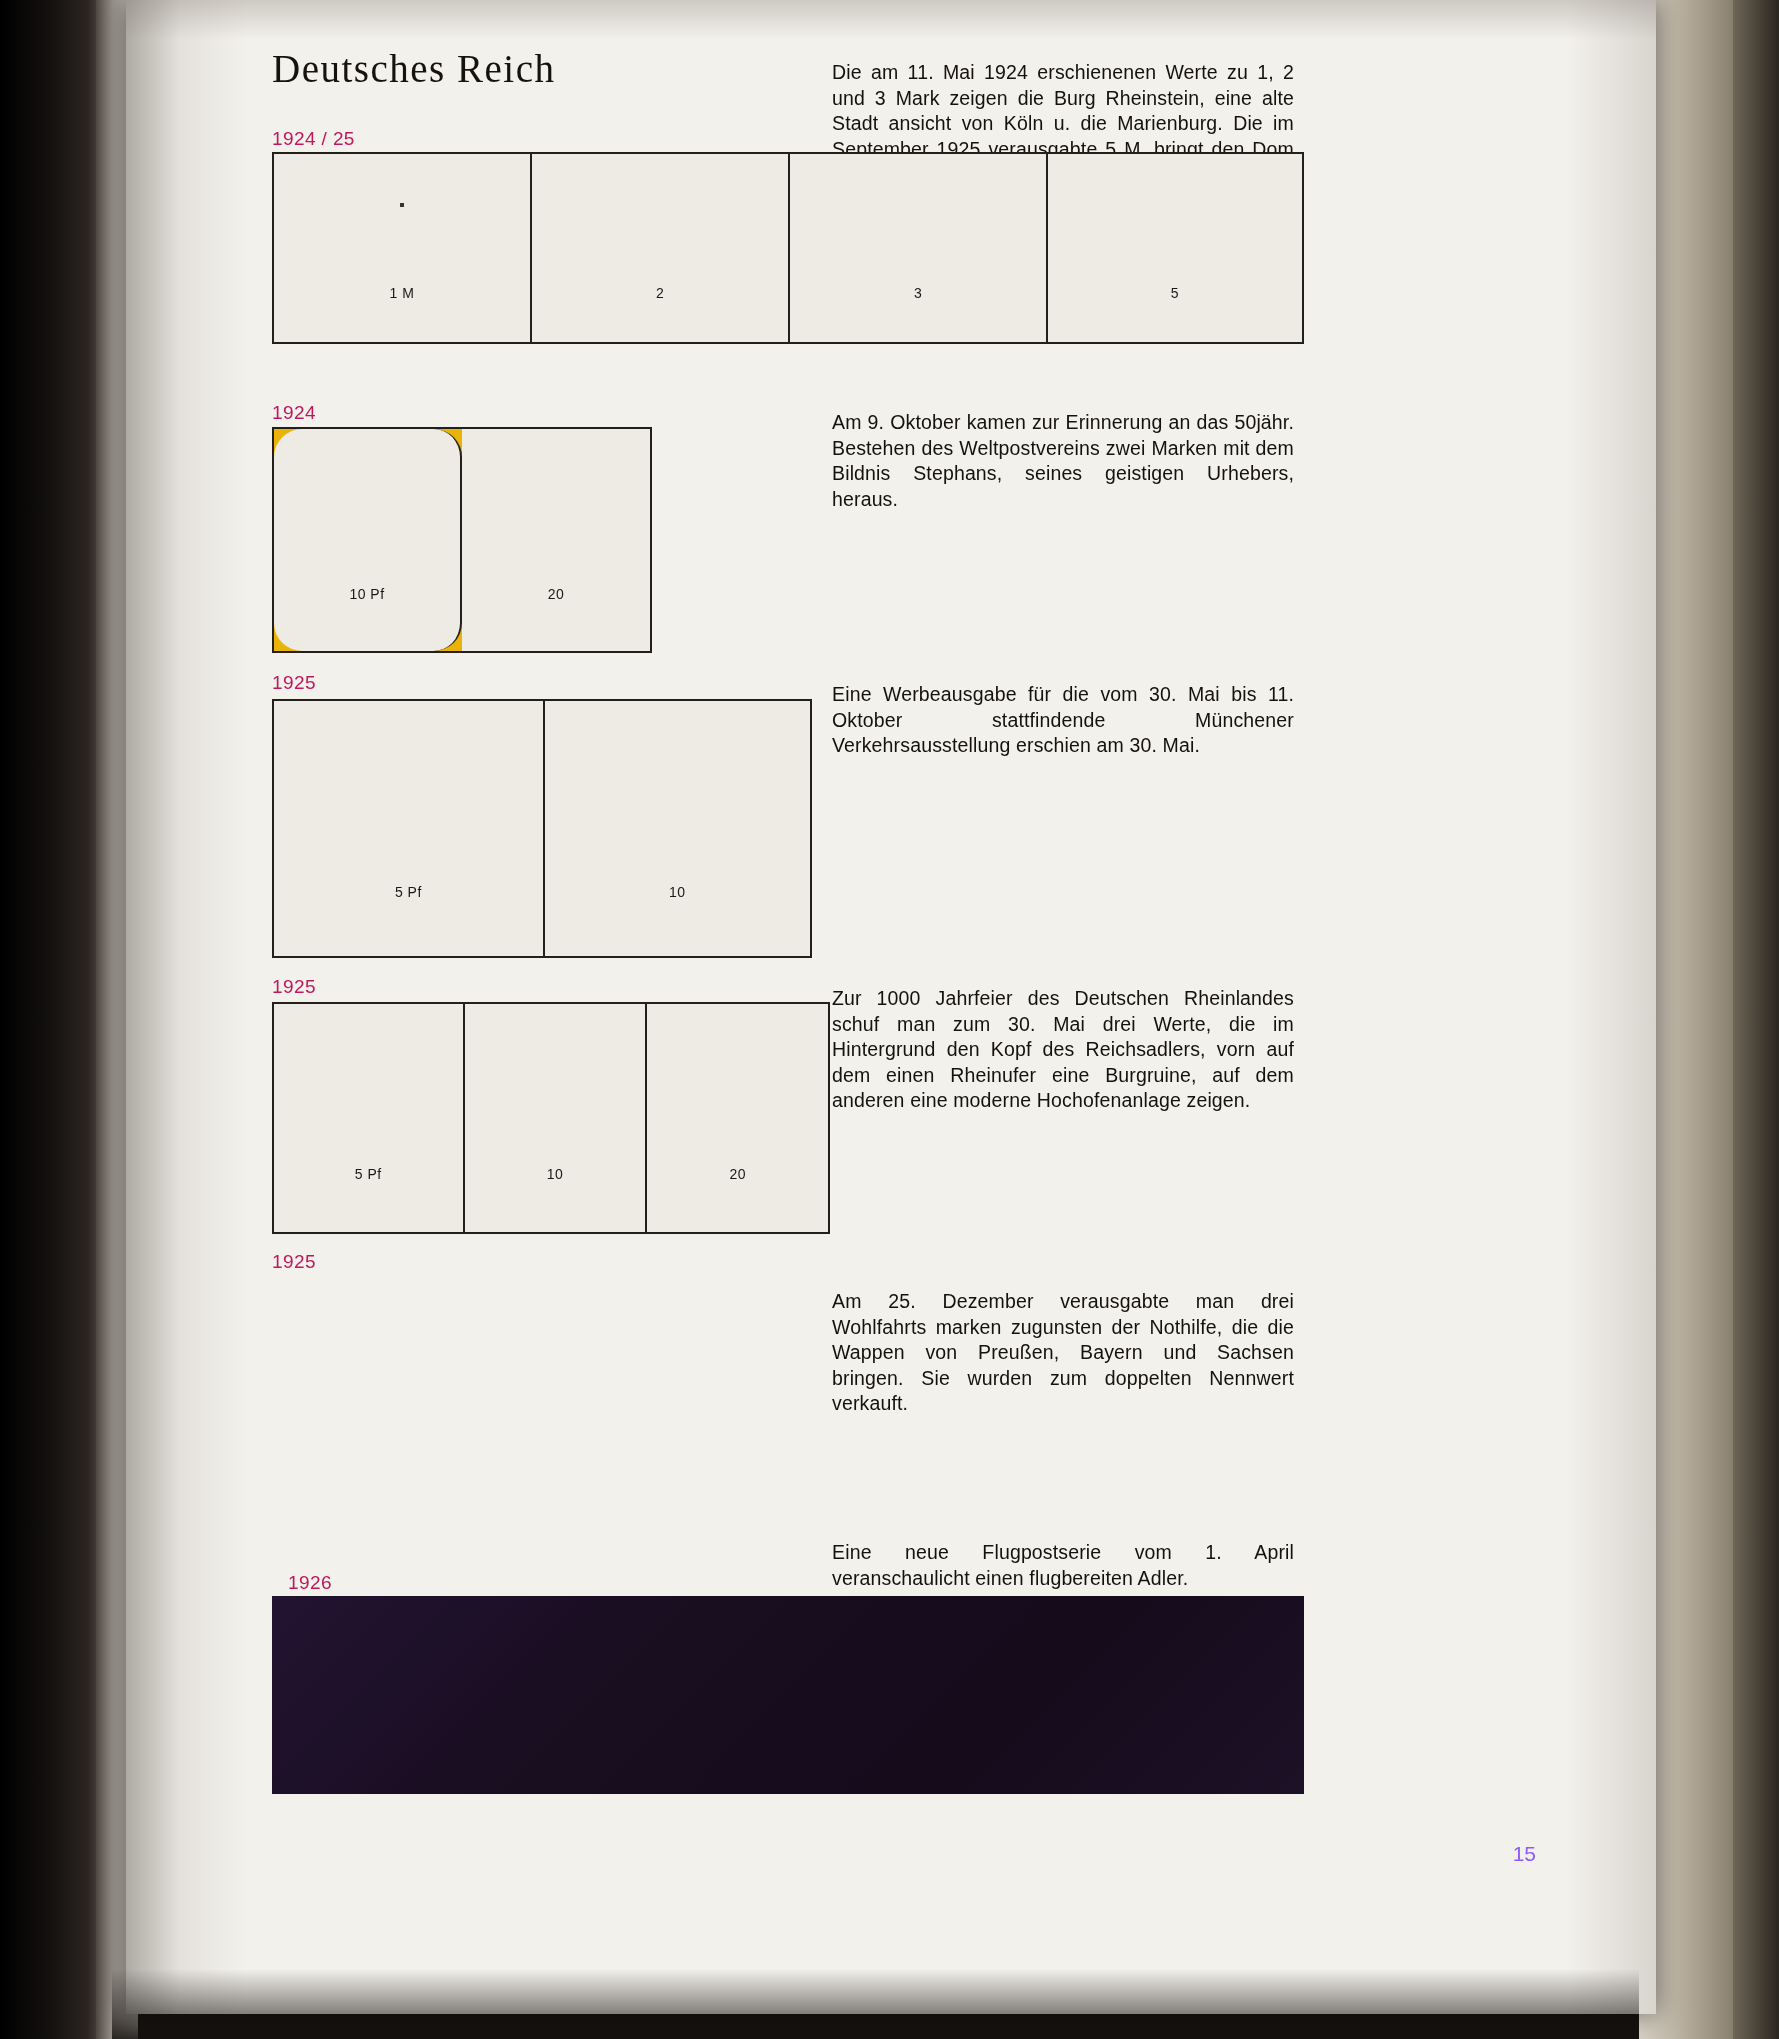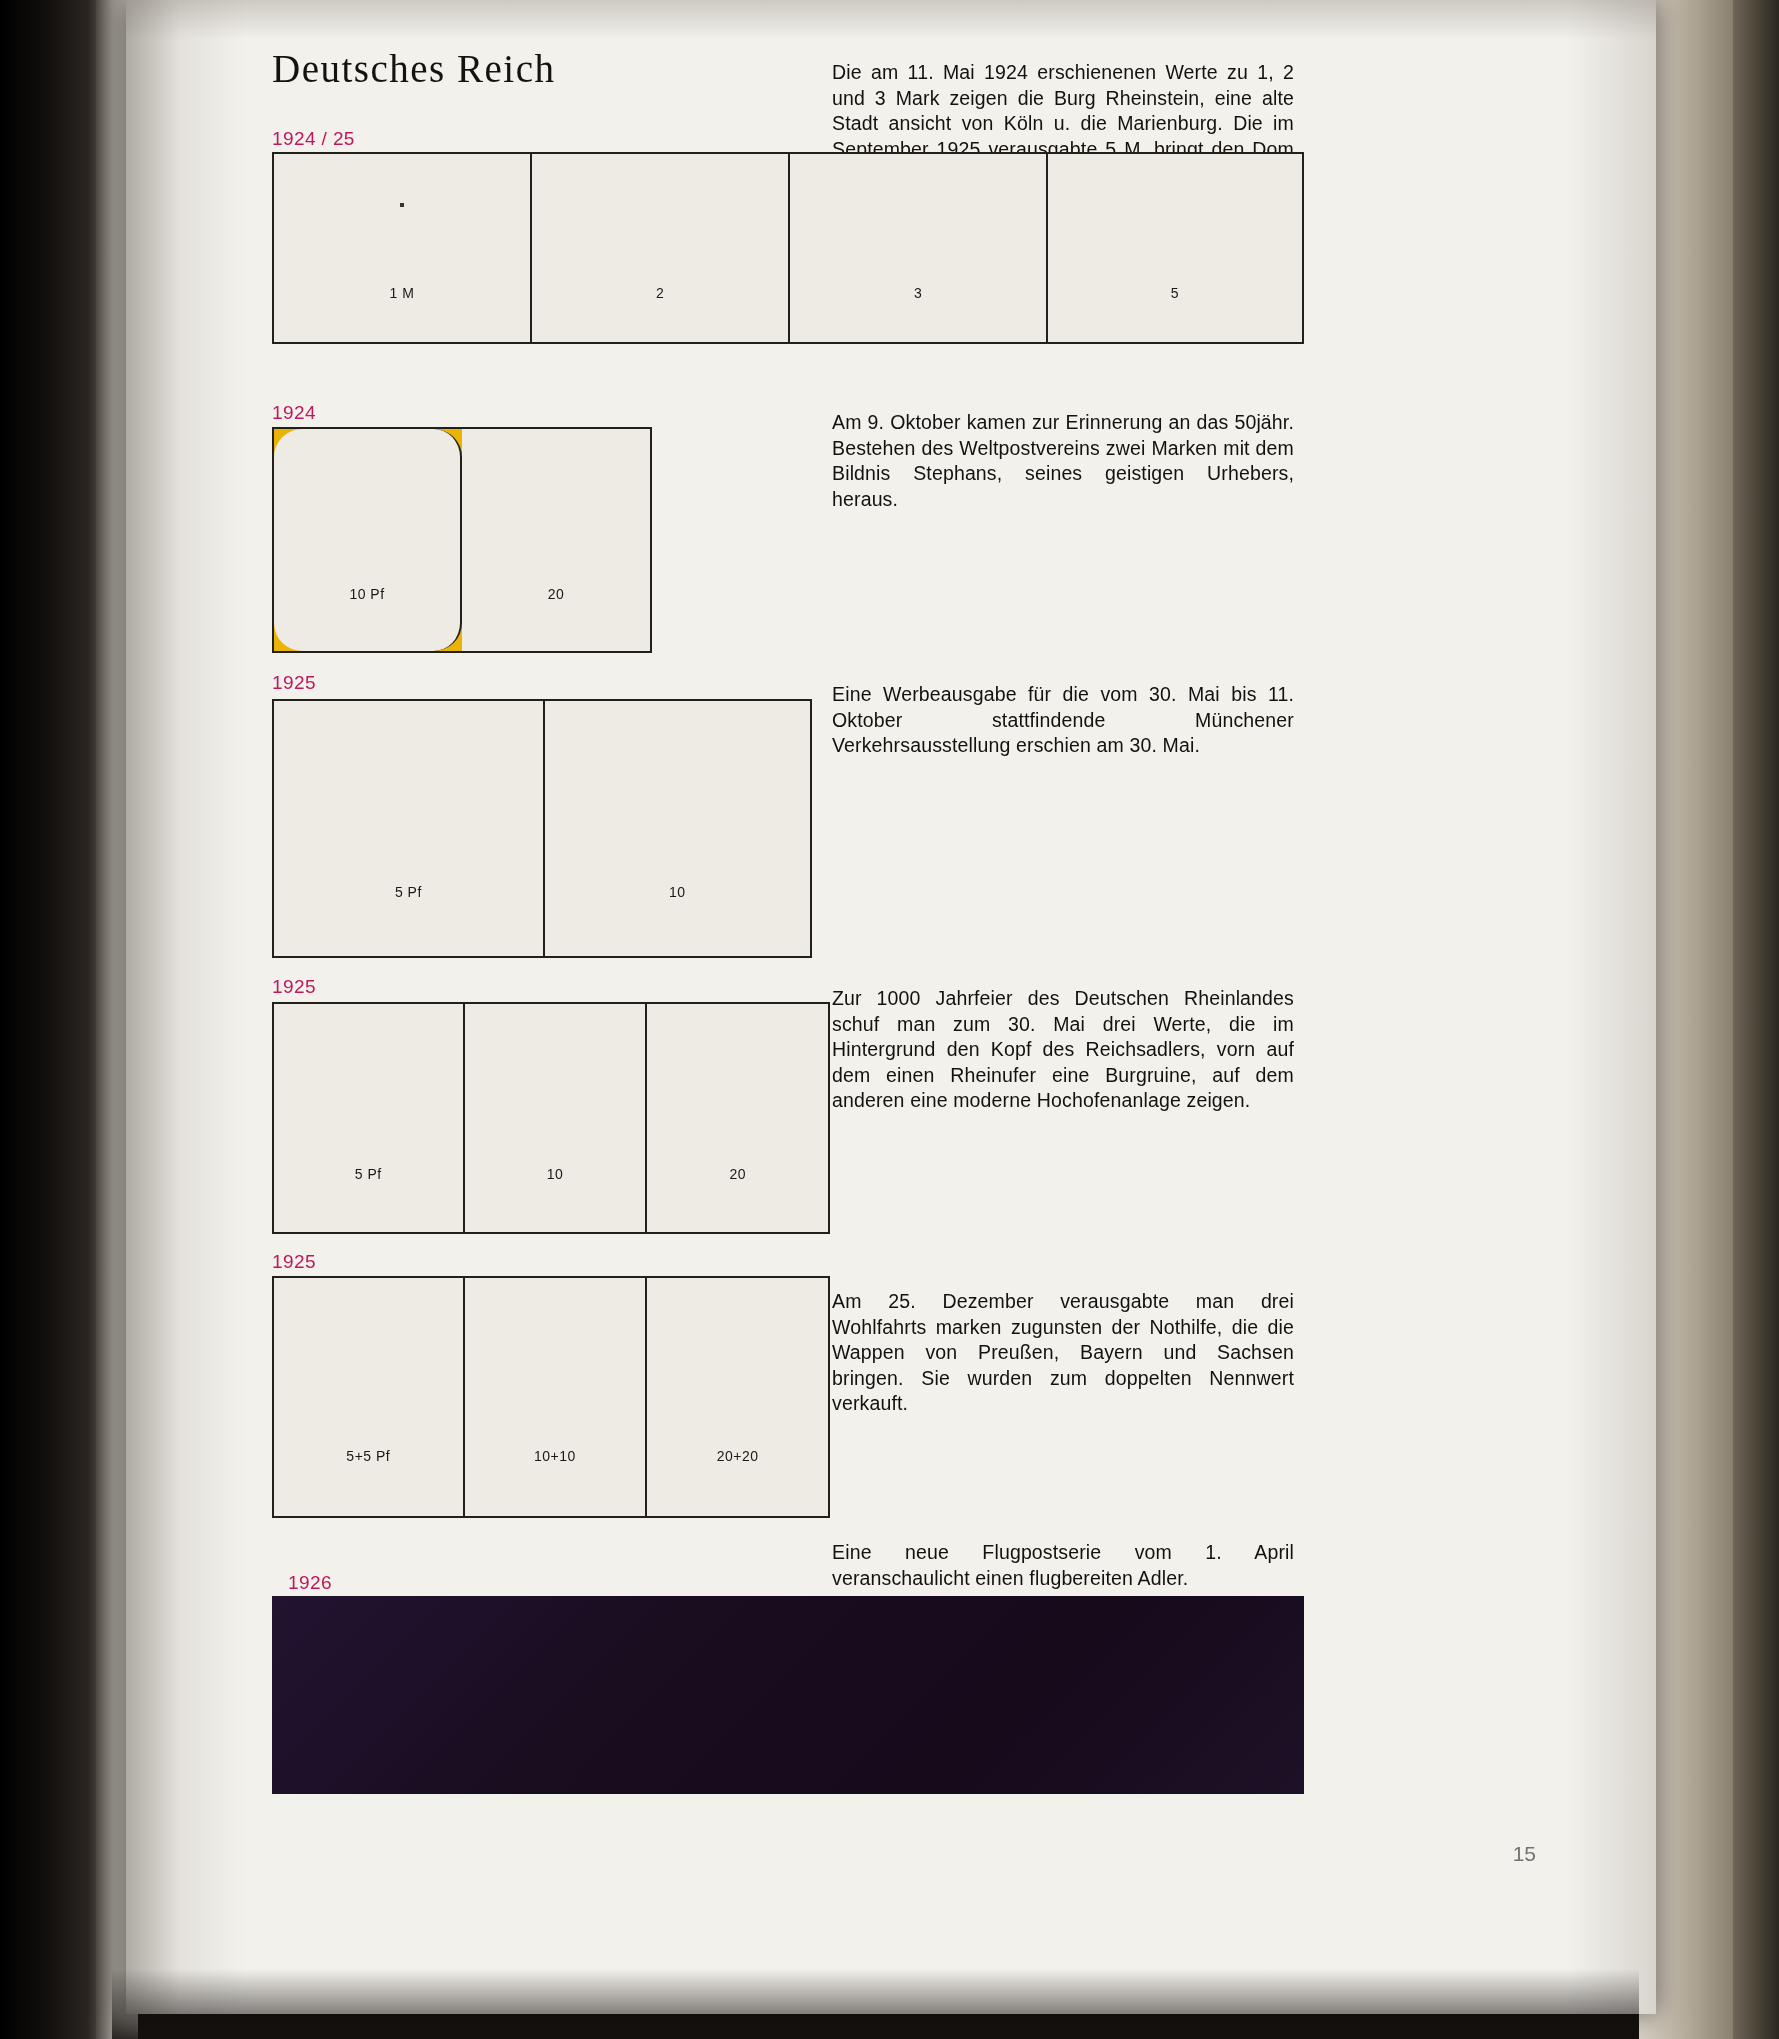--- a/index.html
+++ b/index.html
@@ -167,21 +167,21 @@
     background: #1a0f22;
     background: linear-gradient(135deg, #221331 0%, #190d20 35%, #150b1b 70%, #1d1127 100%);
   }
 
   .page-number {
     position: absolute;
     right: 120px;
     bottom: 148px;
     font-size: 21px;
     font-family: "Liberation Sans", sans-serif;
-    color: #737373;
+    color: #8b5cf6;
   }
 
 </style>
 </head>
 <body>
 
 <div id="photo">
 
   <div class="gutter-left"></div>
   <div class="gutter-left-inner"></div>
@@ -252,31 +252,20 @@
         </div>
         <div class="stamp" style="width:32.6%;">
           <span class="stamp-label">20</span>
         </div>
       </div>
 
       <div class="year" style="left:146px; top:1251px;">1925</div>
 
       <div class="caption" style="left:706px; top:1262px;margin-top:27px;">Am 25. Dezember verausgabte man drei Wohlfahrts­ marken zugunsten der Nothilfe, die die Wappen von Preußen, Bayern und Sachsen bringen. Sie wurden zum doppelten Nennwert verkauft.</div>
 
-      <div class="strip" style="left:146px; top:1276px; width:558px; height:242px;">
-        <div class="stamp" style="width:34.4%;">
-          <span class="stamp-label">5+5 Pf</span>
-        </div>
-        <div class="stamp" style="width:33%;">
-          <span class="stamp-label">10+10</span>
-        </div>
-        <div class="stamp" style="width:32.6%;">
-          <span class="stamp-label">20+20</span>
-        </div>
-      </div>
 
       <div class="caption" style="left:706px; top:1540px;">Eine neue Flugpostserie vom 1. April veranschaulicht einen flugbereiten Adler.</div>
 
       <div class="year" style="left:162px; top:1572px;">1926</div>
 
       <div class="dark-plate" style="left:146px; top:1596px; width:1032px; height:198px;"></div>
 
       <div class="page-number">15</div>
 
     </div>

